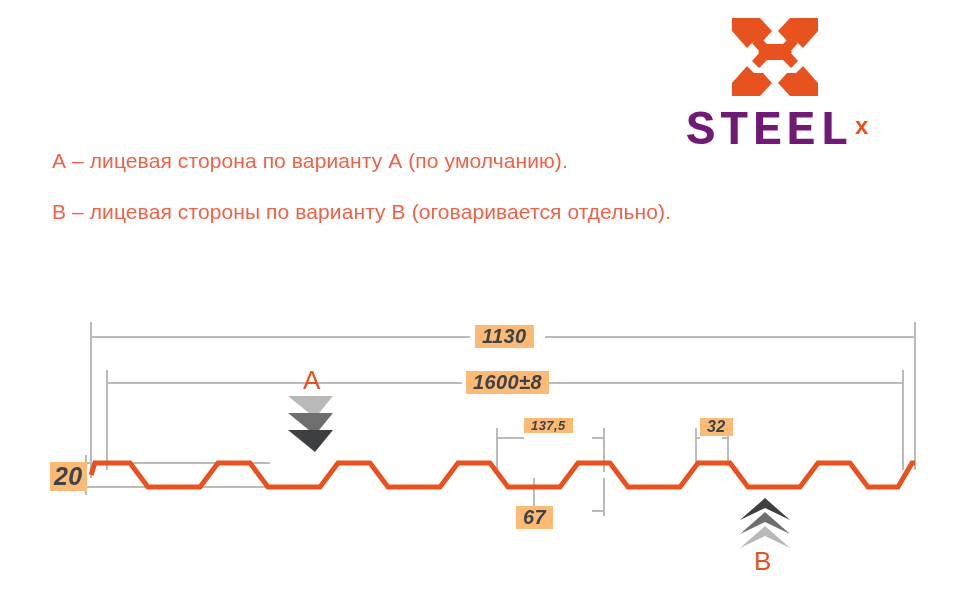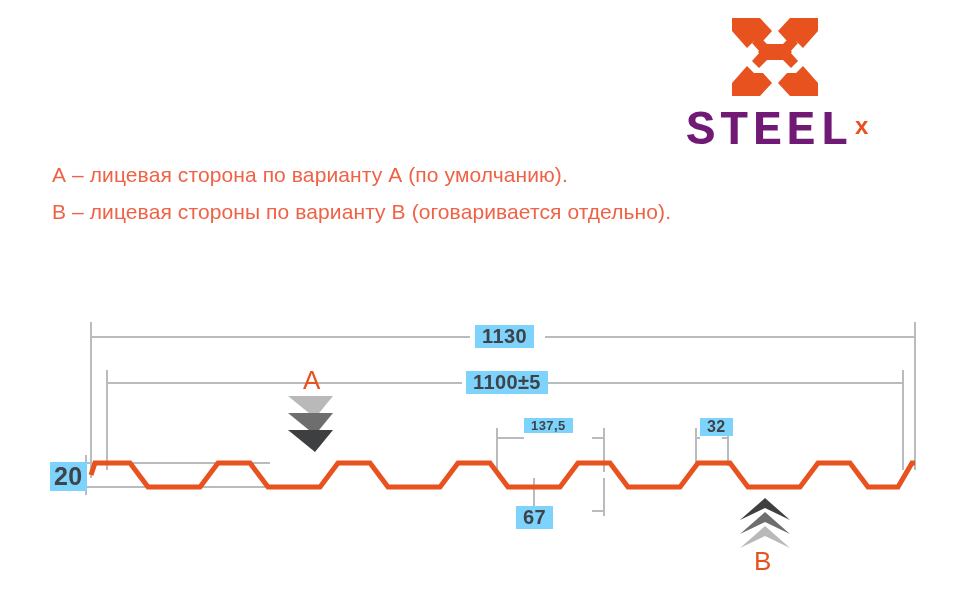--- a/index.html
+++ b/index.html
@@ -63,42 +63,43 @@
   
   .legend-line {
     position: absolute;
     left: 52px;
     color: #ef6246;
     font-size: 21px;
     font-weight: 400;
     letter-spacing: 0.1px;
     white-space: nowrap;
   }
-  #legend-line-a { top: 163px; }
+  #legend-line-a { top: 149px; }
   #legend-line-b { top: 200px; }
 
   
   #drawing {
     position: absolute;
     left: 0;
     top: 0;
     width: 970px;
     height: 597px;
   }
 
   
   .dim-label {
     position: absolute;
     color: #3e4349;
     font-size: 20px;
     font-weight: bold;
     letter-spacing: 0.4px;
-    background: #7dd3fc;
+    background: #fdba74;
     padding: 0 7px;
     white-space: nowrap;
+    font-style: italic;
   }
   #dim-1130-label { left: 475px; top: 325px; }
   #dim-1100-label { left: 466px; top: 371px; }
   #dim-1375-label { left: 524px; top: 418px; font-size: 13px; }
   #dim-32-label   { left: 700px; top: 418px; font-size: 16px; }
   #dim-67-label   { left: 516px; top: 506px; font-size: 20px; }
   #dim-20-label   { left: 50px;  top: 462px; font-size: 25px; padding: 0 4px; }
 
   
   .marker-letter {
@@ -213,20 +214,20 @@
 
   <g>
     <path d="M740,520 L765,498 L790,520 L765,508 Z" fill="#3d3f41"></path>
     <path d="M740,534 L765,512 L790,534 L765,522 Z" fill="#6e6e6e"></path>
     <path d="M740,548 L765,526 L790,548 L765,536 Z" fill="#b9b9b9"></path>
   </g>
 
 </svg>
 
 <div class="dim-label" id="dim-1130-label">1130</div>
-<div class="dim-label" id="dim-1100-label">1100±5</div>
+<div class="dim-label" id="dim-1100-label">1600±8</div>
 <div class="dim-label" id="dim-1375-label">137,5</div>
 <div class="dim-label" id="dim-32-label">32</div>
 <div class="dim-label" id="dim-67-label">67</div>
 <div class="dim-label" id="dim-20-label">20</div>
 
 <div class="marker-letter" id="marker-a-letter">А</div>
 <div class="marker-letter" id="marker-b-letter">В</div>
 
 </body></html>

